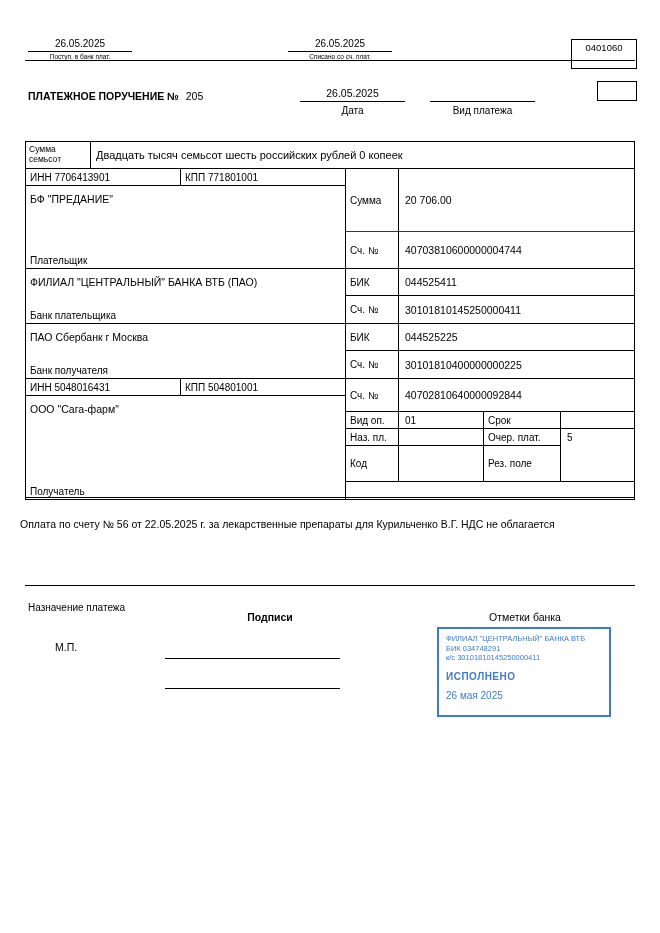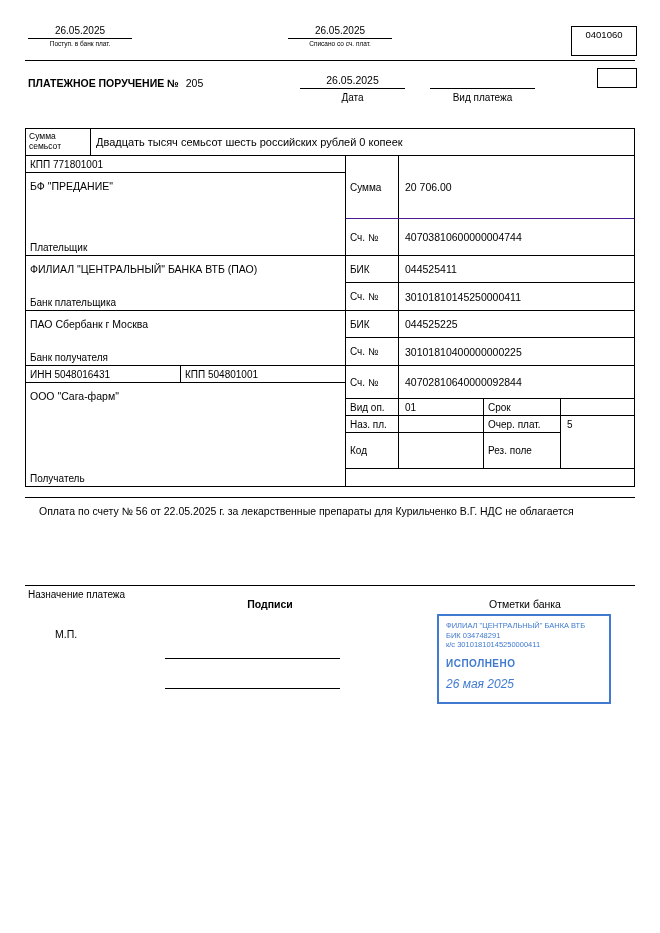--- a/index.html
+++ b/index.html
@@ -2,21 +2,21 @@
 <html><head>
 <meta charset="utf-8">
 <style>
   * { margin:0; padding:0; box-sizing:border-box; }
   html,body { background:#fff; }
   body {
     width:660px; height:933px; position:relative;
     font-family:"Liberation Sans","DejaVu Sans",sans-serif;
     color:#000; font-size:10.5px;
   }
-  .abs { position:absolute; }
+  .abs { position:absolute;margin-top:13px; }
   .hline { position:absolute; height:1px; background:#000; }
   .center { text-align:center; }
   .tiny { font-size:6.5px; line-height:9px; }
   .sm { font-size:10px; }
   .md { font-size:10.5px; }
   .bold { font-weight:bold; }
   .ub { border-bottom:1px solid #000; }
 
   
   .datefield { width:104px; }
@@ -56,21 +56,21 @@
   .flexfill { flex:1; }
   .bb { border-bottom:1px solid #000; }
 
   
   .stamp {
     left:437px; top:614px; width:174px; height:90px;
     border:2px solid #3f7ad0; color:#3f7ad0; padding:5px 7px;
   }
   .stamp .l { font-size:7.5px; line-height:9.5px; }
   .stamp .status { font-size:10px; font-weight:bold; margin-top:8px; letter-spacing:.5px; }
-  .stamp .sdate { font-size:12px; margin-top:8px;font-style:italic; }
+  .stamp .sdate { font-size:10px; margin-top:8px; }
 </style>
 </head>
 <body>
 
 <div class="abs datefield" style="left:28px;top:25px">
   <div class="dt center">26.05.2025</div>
   <div class="tiny center">Поступ. в банк плат.</div>
 </div>
 <div class="abs datefield" style="left:288px;top:25px">
   <div class="dt center">26.05.2025</div>
@@ -98,20 +98,21 @@
 <div class="abs ptable">
 
   <div class="trow" style="height:27px">
     <div class="amtlbl">Сумма семьсот</div>
     <div class="amtwords">Двадцать тысяч семьсот шесть российских рублей 0 копеек</div>
   </div>
 
   <div class="trow" style="height:100px">
     <div class="leftcol">
       <div class="innrow">
+        <div class="inncell">ИНН 7706413901</div>
         <div class="kppcell">КПП 771801001</div>
       </div>
       <div class="namearea">
         <div>БФ "ПРЕДАНИЕ"</div>
         <div class="arealbl">Плательщик</div>
       </div>
     </div>
     <div class="rightcol">
       <div class="rrow" style="height:63px;border-bottom:1px solid #4c1d95">
         <div class="rlabel">Сумма</div>
@@ -195,21 +196,21 @@
         <div class="opval w85"></div>
         <div class="opcell w77">Рез. поле</div>
         <div class="opval flexfill"></div>
       </div>
       <div class="rrow flexfill"></div>
     </div>
   </div>
 </div>
 
 <div class="hline" style="left:25px;top:497px;width:610px"></div>
-<div class="abs md" style="left:39px;top:505px;width:605px">Оплата по счету № 56 от 22.05.2025 г. за лекарственные препараты для Курильченко В.Г. НДС не облагается</div>
+<div class="abs md" style="left:20px;top:505px;width:605px">Оплата по счету № 56 от 22.05.2025 г. за лекарственные препараты для Курильченко В.Г. НДС не облагается</div>
 <div class="hline" style="left:25px;top:585px;width:610px"></div>
 <div class="abs sm" style="left:28px;top:589px">Назначение платежа</div>
 
 <div class="abs md bold center" style="left:210px;top:598px;width:120px">Подписи</div>
 <div class="abs md center" style="left:440px;top:598px;width:170px">Отметки банка</div>
 <div class="abs md" style="left:55px;top:628px">М.П.</div>
 <div class="hline" style="left:165px;top:658px;width:175px"></div>
 <div class="hline" style="left:165px;top:688px;width:175px"></div>
 
 <div class="abs stamp">

